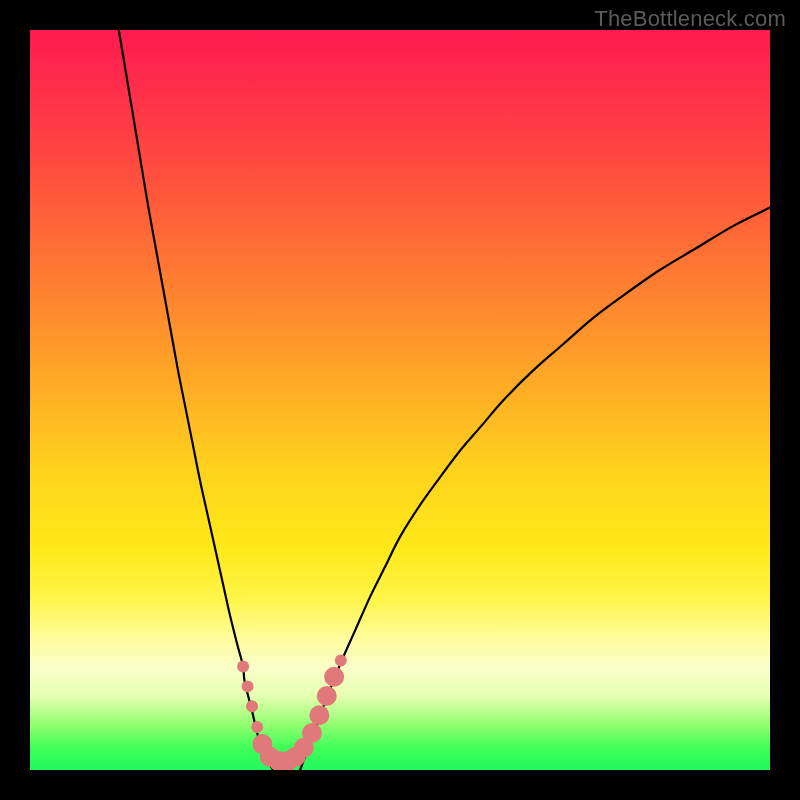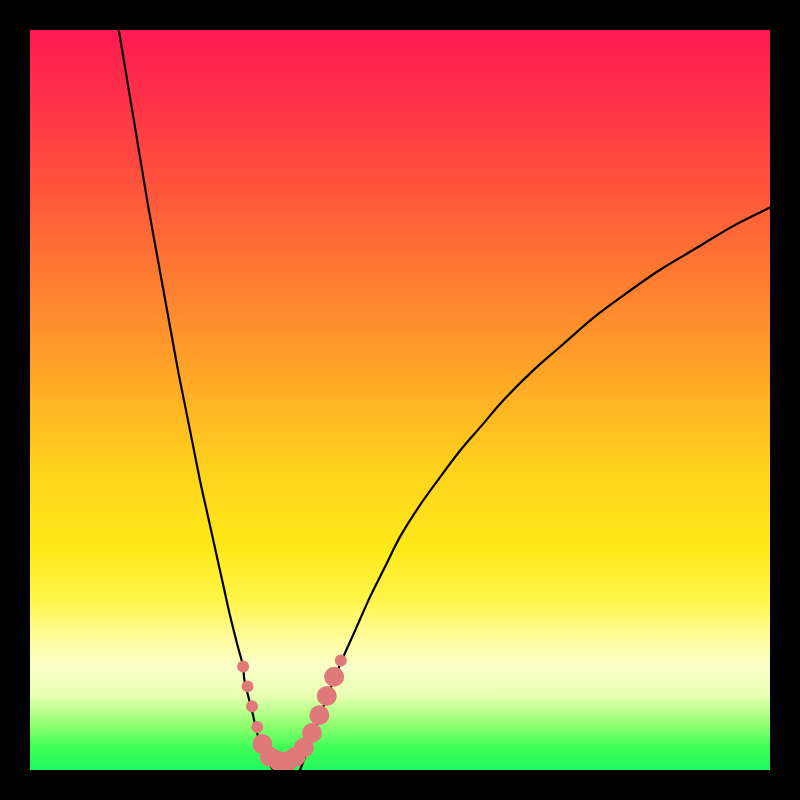--- a/index.html
+++ b/index.html
@@ -55,20 +55,21 @@
     position: absolute;
     left: 0; top: 0;
     width: 740px;
     height: 740px;
   }
 </style>
 </head>
 <body>
 
 <div class="frame">
+  <div class="watermark">TheBottleneck.com</div>
   <div class="plot">
     <div class="gradient-bg"></div>
     <svg class="curve" viewBox="0 0 740 740" preserveAspectRatio="none">
       <path id="left-branch-path" fill="none" stroke="#000" stroke-width="2.2" stroke-linecap="round" d="M 88.80 0.00 C 90.03 7.40, 93.73 29.60, 96.20 44.40 C 98.67 59.20, 101.13 74.00, 103.60 88.80 C 106.07 103.60, 108.53 118.40, 111.00 133.20 C 113.47 148.00, 115.93 163.42, 118.40 177.60 C 120.87 191.78, 123.33 204.73, 125.80 218.30 C 128.27 231.87, 130.73 245.43, 133.20 259.00 C 135.67 272.57, 138.13 286.13, 140.60 299.70 C 143.07 313.27, 145.53 327.45, 148.00 340.40 C 150.47 353.35, 152.93 365.07, 155.40 377.40 C 157.87 389.73, 160.33 402.07, 162.80 414.40 C 165.27 426.73, 167.73 439.68, 170.20 451.40 C 172.67 463.12, 175.13 473.60, 177.60 484.70 C 180.07 495.80, 182.53 506.90, 185.00 518.00 C 187.47 529.10, 189.93 540.20, 192.40 551.30 C 194.87 562.40, 197.33 574.12, 199.80 584.60 C 202.27 595.08, 204.98 605.57, 207.20 614.20 C 209.42 622.83, 211.89 630.23, 213.12 636.40 C 214.35 642.57, 213.12 643.80, 214.60 651.20 C 216.08 658.60, 219.53 670.93, 222.00 680.80 C 224.47 690.67, 225.95 700.53, 229.40 710.40 C 232.85 720.27, 240.50 735.07, 242.72 740.00"></path>
       <path id="right-branch-path" fill="none" stroke="#000" stroke-width="2.2" stroke-linecap="round" d="M 270.10 740.00 C 271.95 735.07, 276.88 722.12, 281.20 710.40 C 285.52 698.68, 291.07 682.65, 296.00 669.70 C 300.93 656.75, 305.87 644.42, 310.80 632.70 C 315.73 620.98, 320.67 610.50, 325.60 599.40 C 330.53 588.30, 335.47 576.58, 340.40 566.10 C 345.33 555.62, 350.27 546.37, 355.20 536.50 C 360.13 526.63, 364.45 516.77, 370.00 506.90 C 375.55 497.03, 382.33 486.55, 388.50 477.30 C 394.67 468.05, 400.22 460.65, 407.00 451.40 C 413.78 442.15, 421.80 431.05, 429.20 421.80 C 436.60 412.55, 444.00 404.53, 451.40 395.90 C 458.80 387.27, 464.97 379.25, 473.60 370.00 C 482.23 360.75, 493.33 349.65, 503.20 340.40 C 513.07 331.15, 522.93 323.13, 532.80 314.50 C 542.67 305.87, 552.53 296.62, 562.40 288.60 C 572.27 280.58, 580.90 274.42, 592.00 266.40 C 603.10 258.38, 616.67 248.52, 629.00 240.50 C 641.33 232.48, 653.67 225.70, 666.00 218.30 C 678.33 210.90, 690.67 202.88, 703.00 196.10 C 715.33 189.32, 733.83 180.68, 740.00 177.60"></path>
       <g id="markers-group">
           <circle cx="213.12" cy="636.40" r="6" fill="#e07a7a"></circle>
           <circle cx="217.56" cy="656.38" r="6" fill="#e07a7a"></circle>
           <circle cx="222.00" cy="676.36" r="6" fill="#e07a7a"></circle>
           <circle cx="227.18" cy="697.08" r="6" fill="#e07a7a"></circle>

